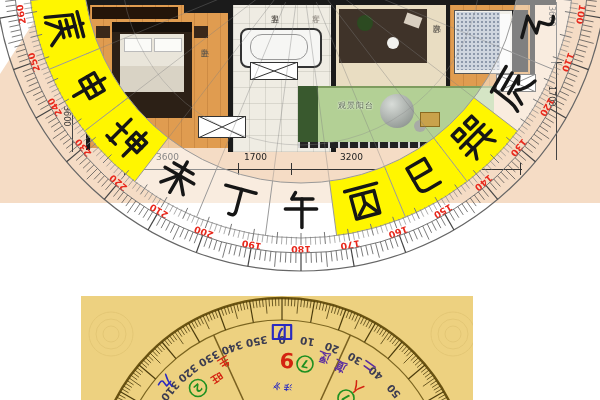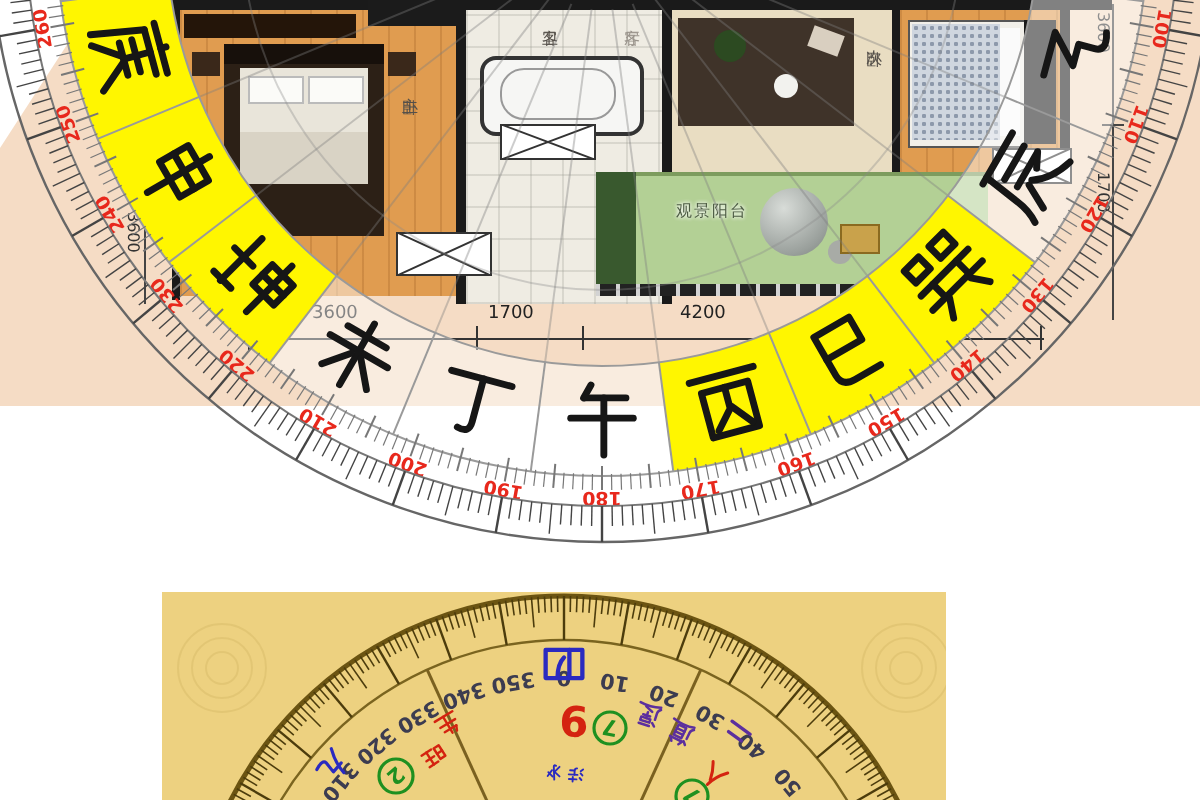--- a/index.html
+++ b/index.html
@@ -92,21 +92,21 @@
       </svg>
 
     <div class="abs" style="left:126px;top:169px;width:396px;height:1px;background:#333"></div>
     <div class="abs" style="left:124px;top:163px;width:1px;height:12px;background:#333"></div>
     <div class="abs" style="left:238px;top:163px;width:1px;height:12px;background:#333"></div>
     <div class="abs" style="left:291px;top:163px;width:1px;height:12px;background:#333"></div>
     <div class="abs" style="left:425px;top:163px;width:1px;height:12px;background:#333"></div>
     <div class="abs" style="left:520px;top:163px;width:1px;height:12px;background:#333"></div>
     <div class="dim" style="left:156px;top:152px">3600</div>
     <div class="dim" style="left:244px;top:152px">1700</div>
-    <div class="dim" style="left:340px;top:152px">4200</div>
+    <div class="dim" style="left:340px;top:152px">3200</div>
     <div class="abs" style="left:72px;top:104px;width:1px;height:48px;background:#444"></div>
     <div class="dimv" style="left:62px;top:106px">3600</div>
     <div class="abs" style="left:556px;top:2px;width:1px;height:158px;background:#444"></div>
     <div class="abs" style="left:551px;top:62px;width:11px;height:1px;background:#444"></div>
     <div class="dimv" style="left:547px;top:6px">3600</div>
     <div class="dimv" style="left:547px;top:86px">1700</div>
   </div>
 
   <div class="corner-mask"></div>
 

